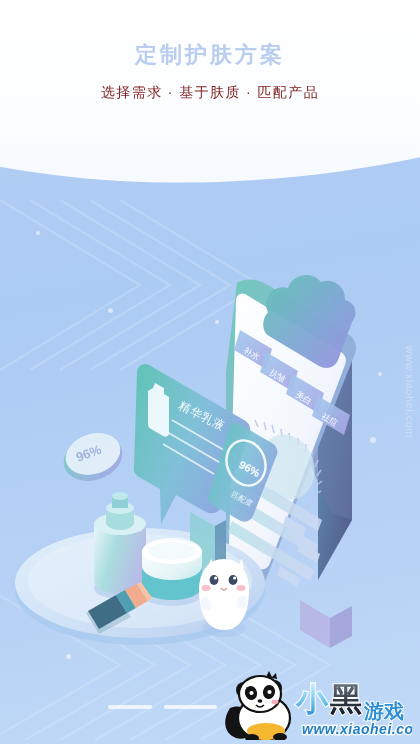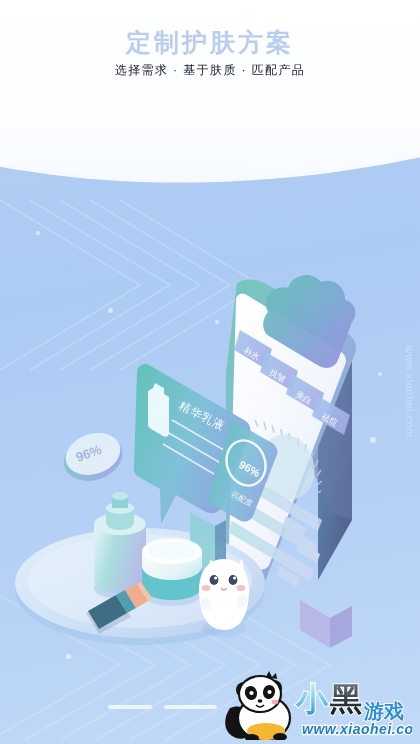--- a/index.html
+++ b/index.html
@@ -15,22 +15,22 @@
   .bg-blue { position:absolute; inset:0;
     background:linear-gradient(170deg,#b4cff4 0%,#accbf3 38%,#b6d1f5 72%,#c2daf8 100%); }
   .bg-white-wave { position:absolute; top:0; left:0; width:420px; height:200px; }
   .chev { position:absolute; opacity:.30; }
 
   
   .dot { position:absolute; border-radius:50%; background:#ffffff; opacity:.55; }
 
   
   .header { position:absolute; top:0; left:0; width:420px; text-align:center; z-index:6; }
-  .title { margin-top:26px; font-size:25px; letter-spacing:3px; color:#b9cdf0; font-weight:700; }
-  .subtitle { margin-top:3px; font-size:12px; letter-spacing:1.4px; color:#0f172a; font-weight:400; }
+  .title { margin-top:40px; font-size:22px; letter-spacing:3px; color:#b9cdf0; font-weight:700; }
+  .subtitle { margin-top:14px; font-size:14px; letter-spacing:1.4px; color:#7f1d1d; font-weight:400; }
 
   
   .illo { position:absolute; left:0; top:0; width:420px; height:744px; z-index:4; }
 
   
   .wm-panda { position:absolute; right:8px; bottom:4px; width:200px; height:72px; z-index:9; }
   .wm-side { position:absolute; right:4px; top:438px; z-index:9;
      font-size:11px; color:#cfe0f8; letter-spacing:.5px;
      transform:rotate(90deg); transform-origin:right top; opacity:.9; }
 </style>

